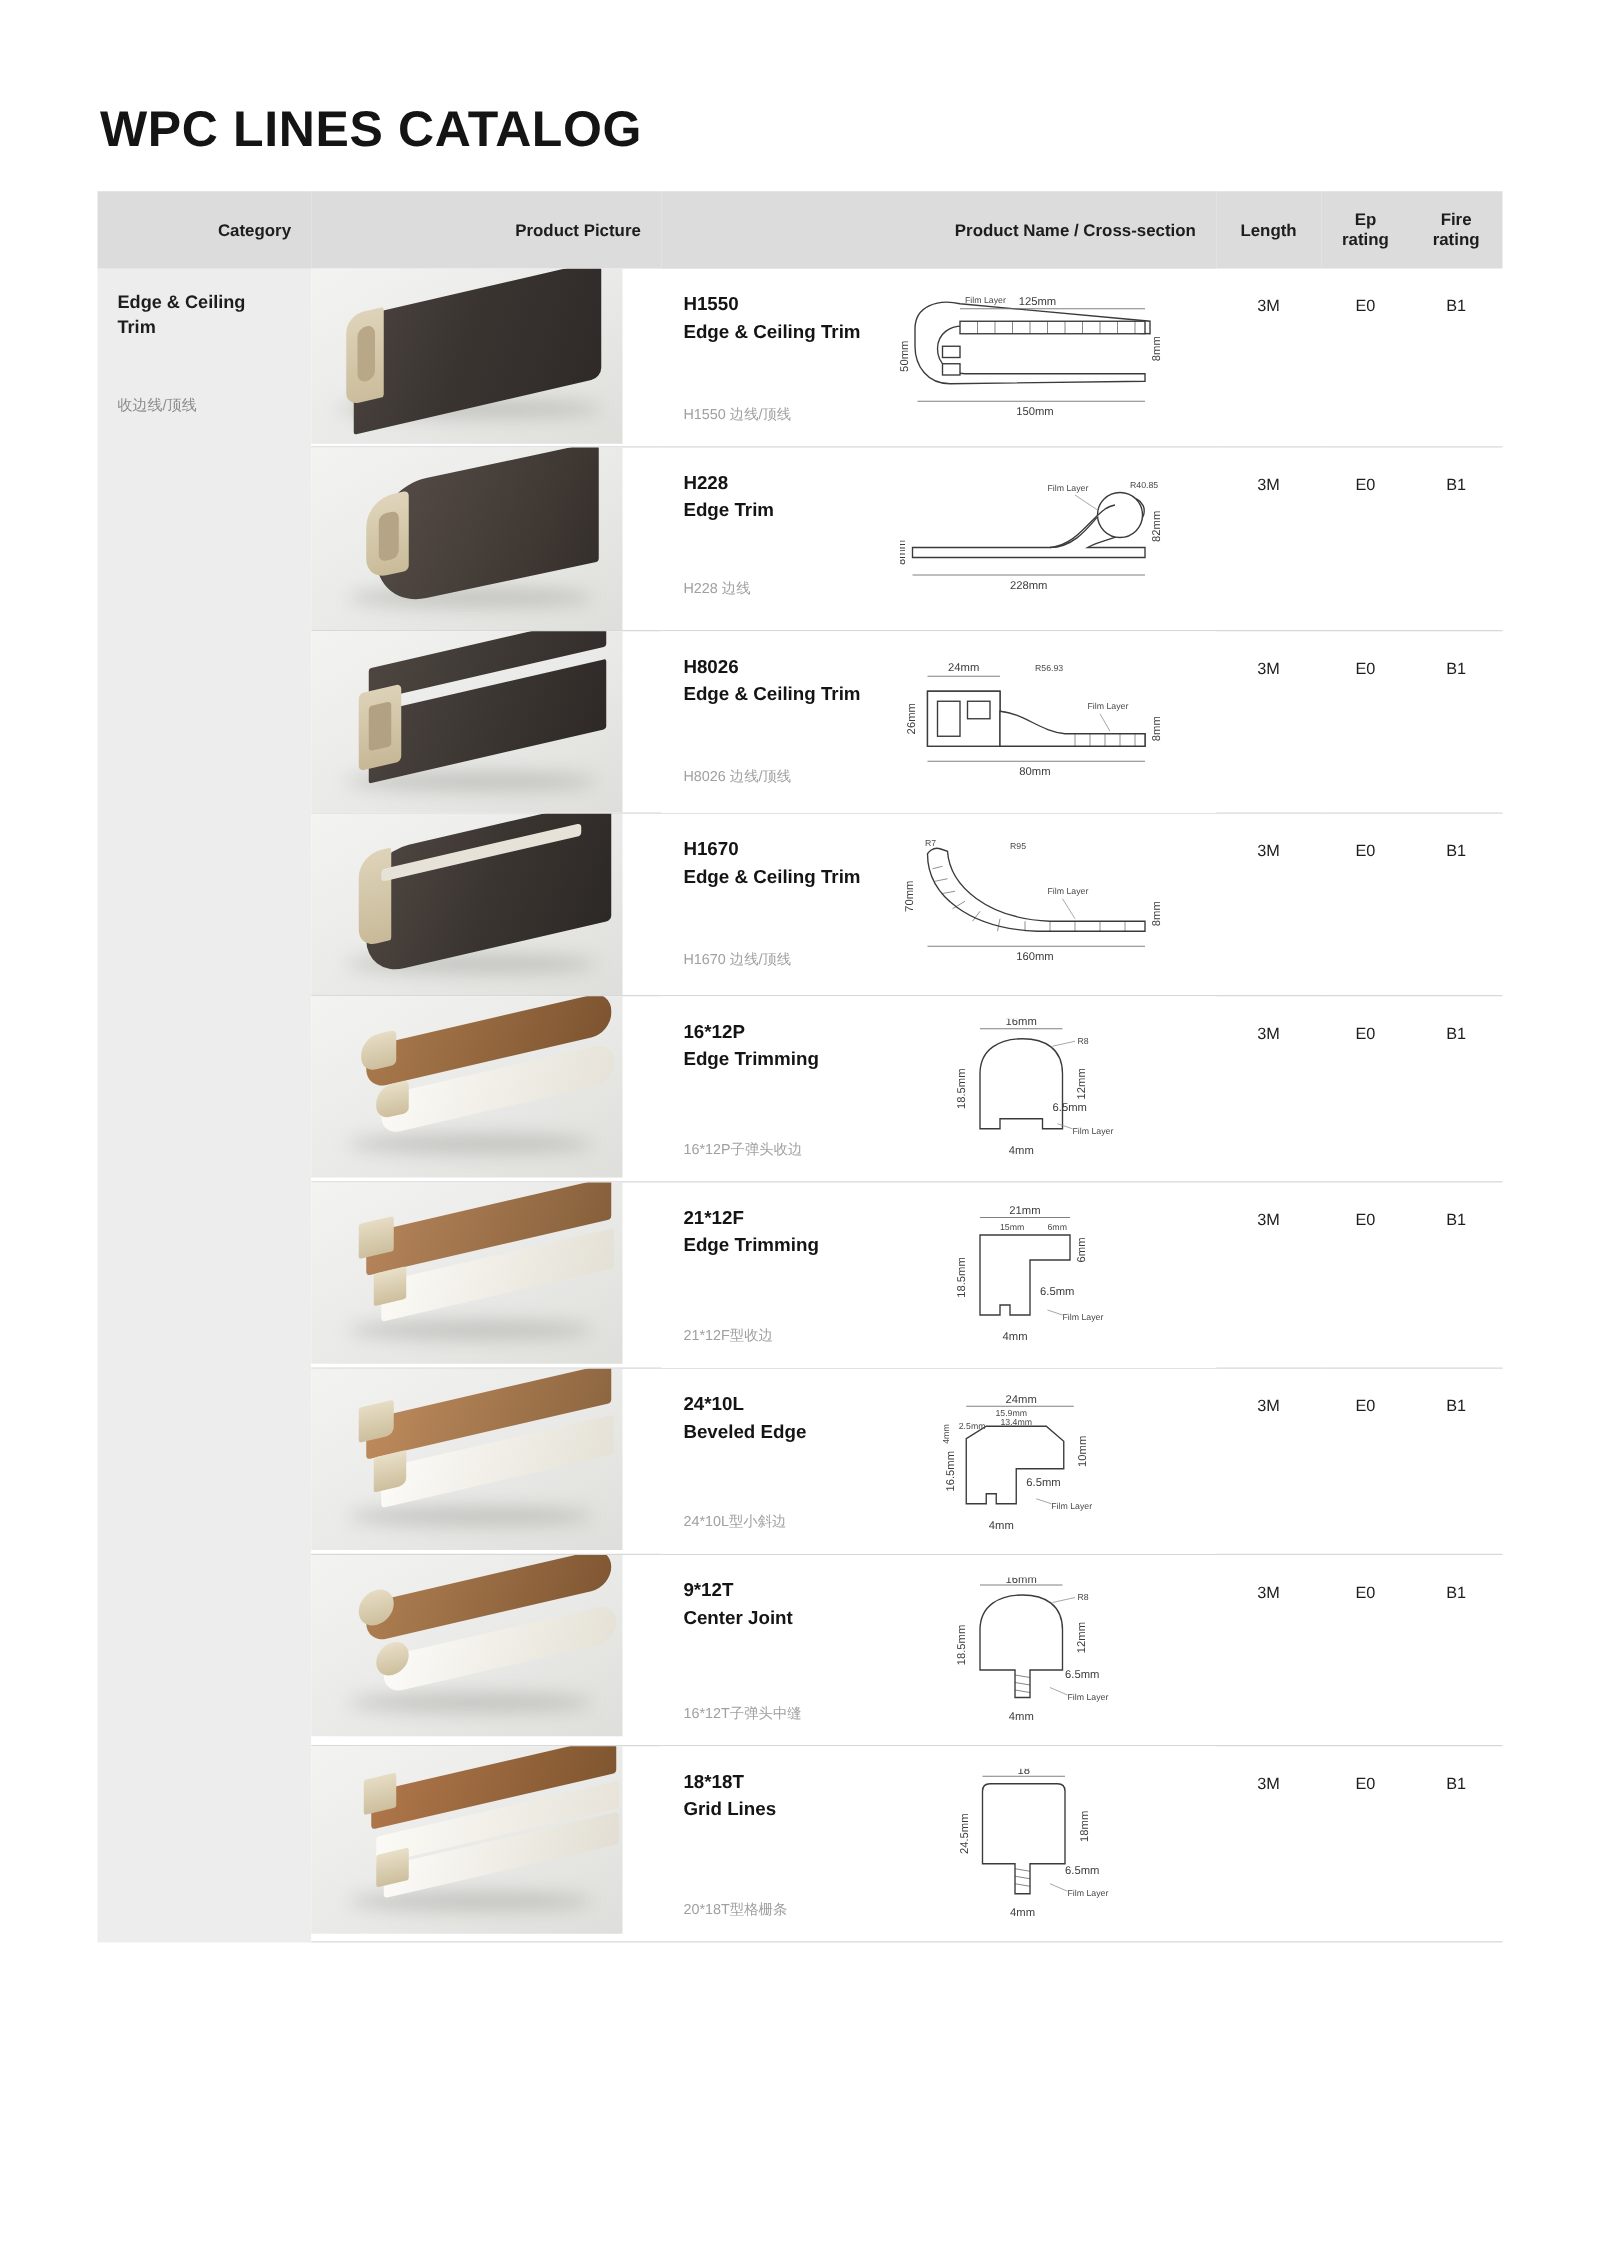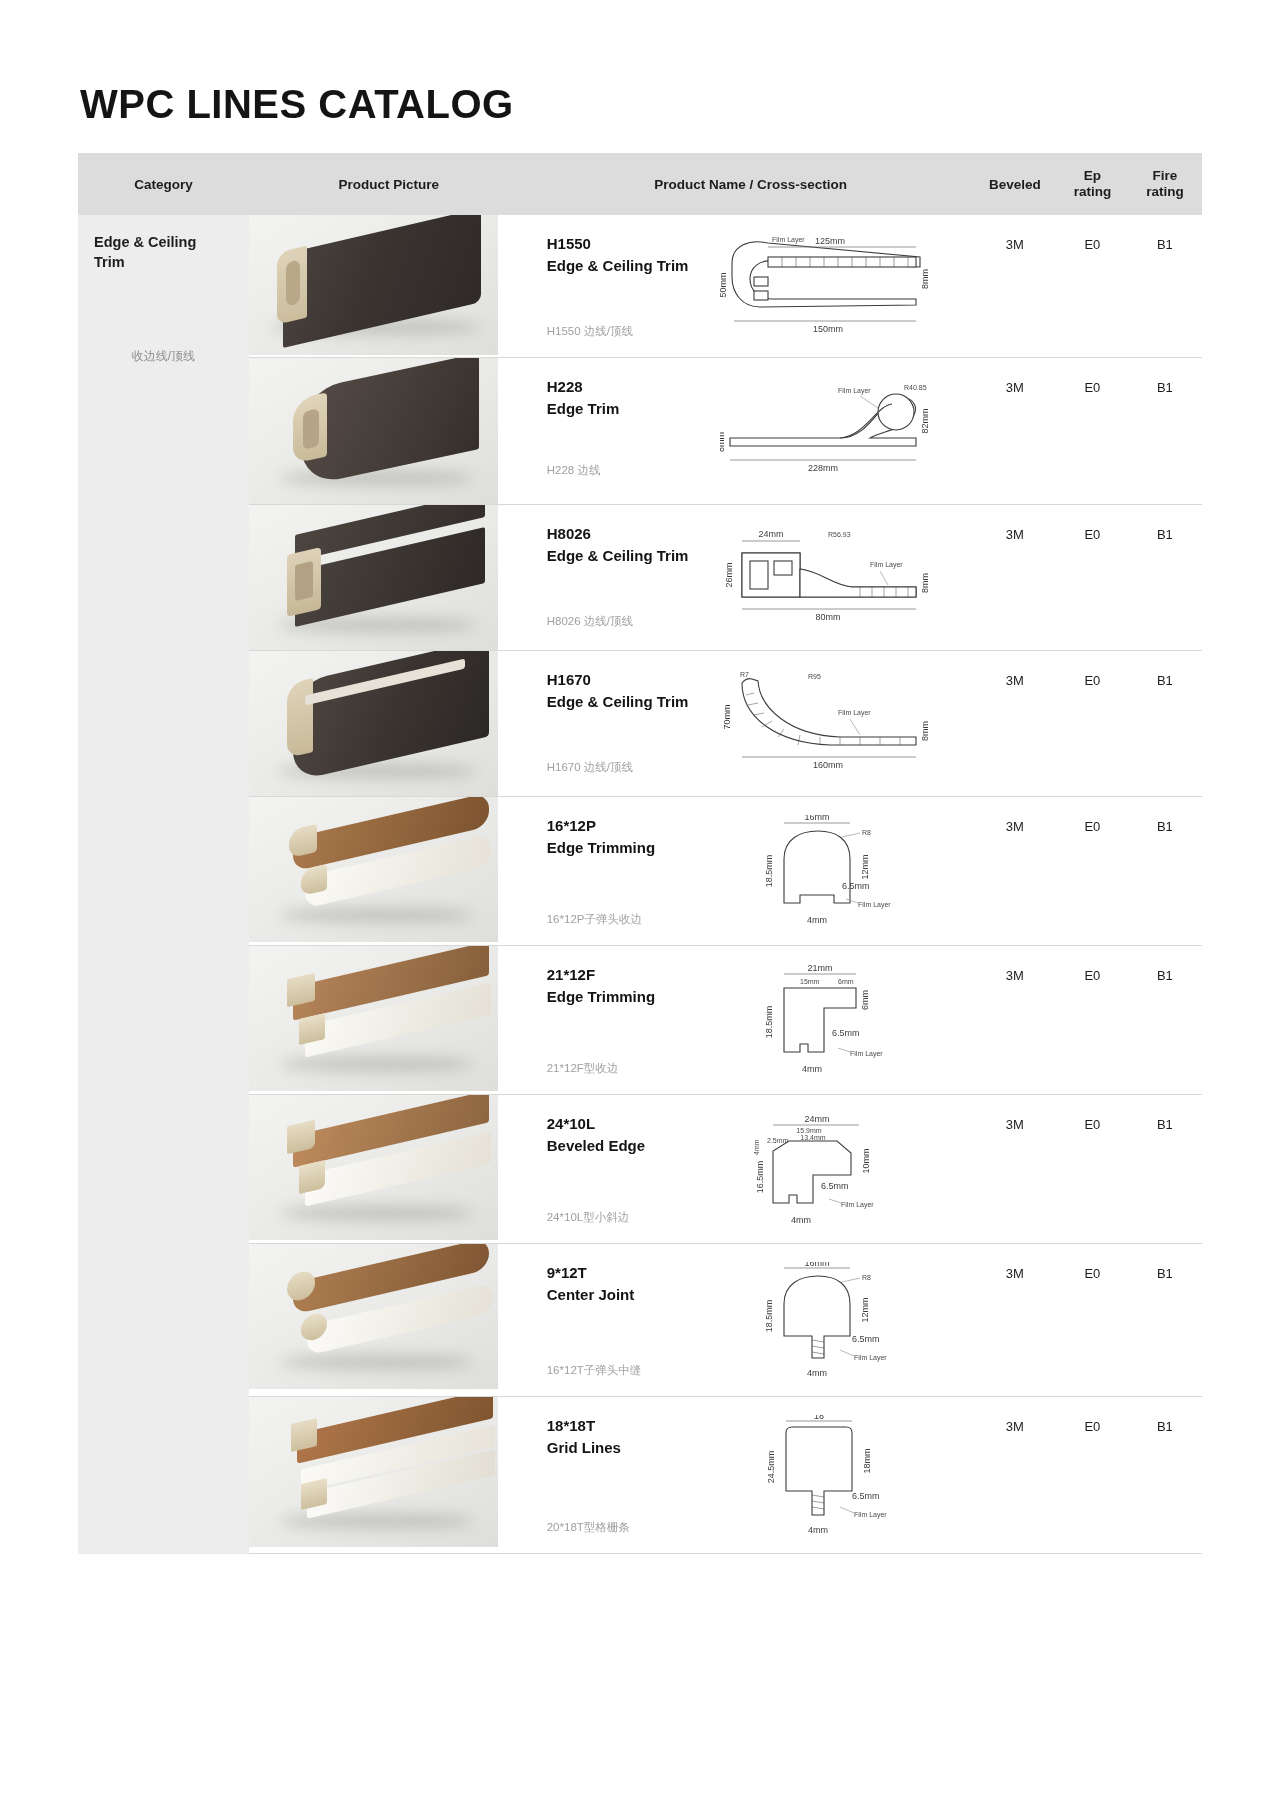--- a/index.html
+++ b/index.html
@@ -37,21 +37,21 @@
   table.catalog col.c-picture  { width: 249px; }
   table.catalog col.c-name     { width: 395px; }
   table.catalog col.c-length   { width: 75px; }
   table.catalog col.c-ep       { width: 63px; }
   table.catalog col.c-fire     { width: 66px; }
 
   thead th {
     background: #dcdcdc;
     font-size: 13.5px;
     font-weight: bold;
-    text-align: center;
+    text-align: right;
     padding: 14px 16px;
     height: 34px;
     vertical-align: middle;
     color: #1d1d1d;
     border: none;
   }
   thead th.center { text-align: center; padding-left: 6px; padding-right: 6px; }
   thead th .hl { display: block; line-height: 1.2; }
 
   tbody td {
@@ -66,24 +66,23 @@
     vertical-align: top;
     border-bottom: none;
   }
   .cat-title {
     font-size: 14.5px;
     font-weight: bold;
     line-height: 1.35;
     color: #1d1d1d;
   }
   .cat-sub {
-    margin-top: 76px;
+    margin-top: 44px;
     font-size: 12px;
     color: #8c8c8c;
-    text-align: center;
   }
 
   td.pic-cell {
     padding: 0;
     background: #ffffff;
   }
   .pic-frame {
     position: relative;
     width: 249px;
     height: 100%;
@@ -170,21 +169,21 @@
         <col class="c-name">
       <col class="c-length">
         <col class="c-ep">
         <col class="c-fire">
     </colgroup>
     <thead>
       <tr>
         <th>Category</th>
         <th>Product Picture</th>
         <th>Product Name / Cross-section</th>
-        <th class="center">Beveled</th>
+        <th class="center">Length</th>
         <th class="center">
           <span class="hl">Ep</span>
           <span class="hl">rating</span>
         </th>
         <th class="center">
           <span class="hl">Fire</span>
           <span class="hl">rating</span>
         </th>
       </tr>
     </thead>

